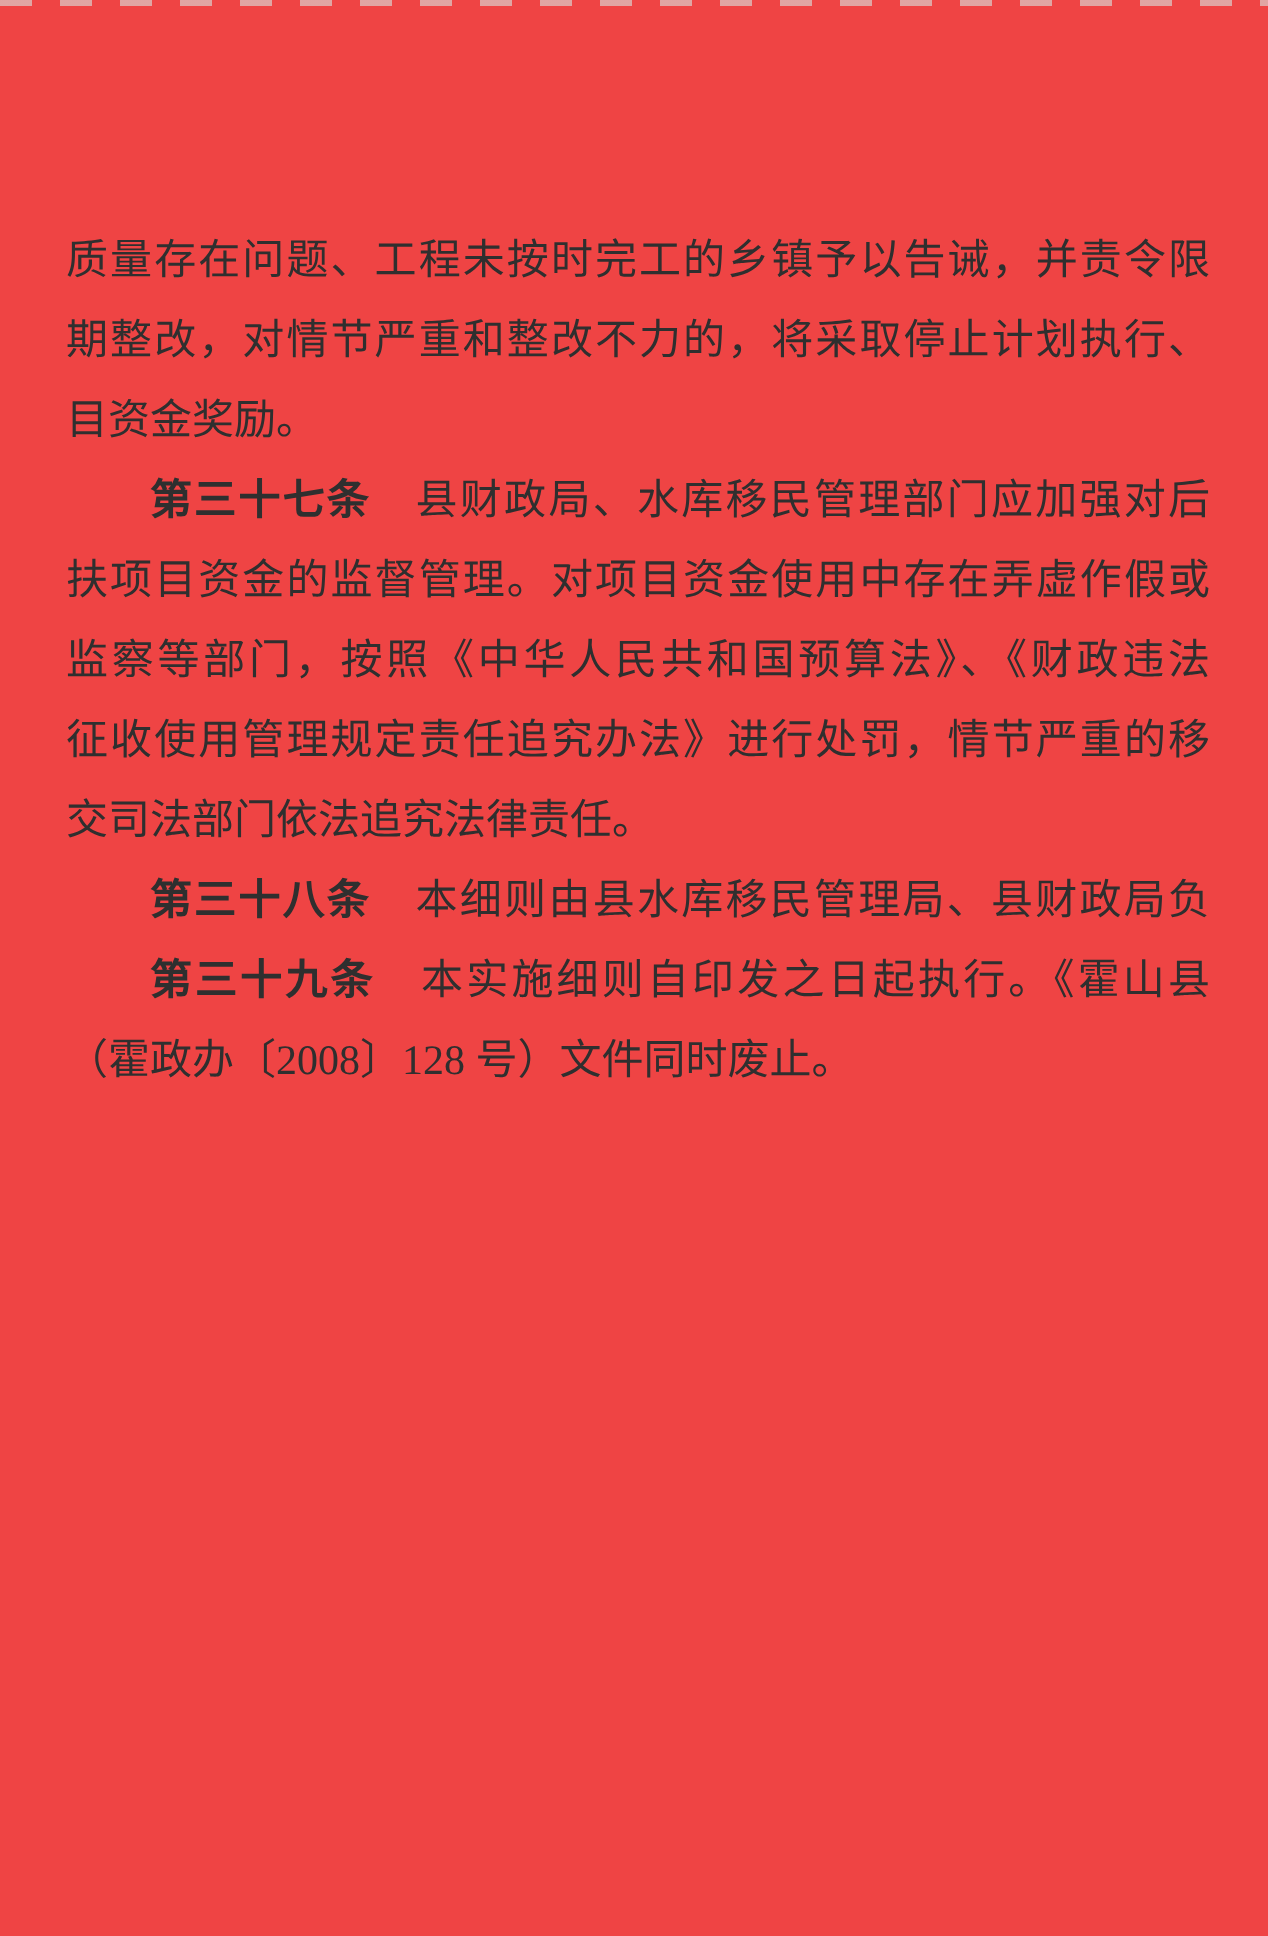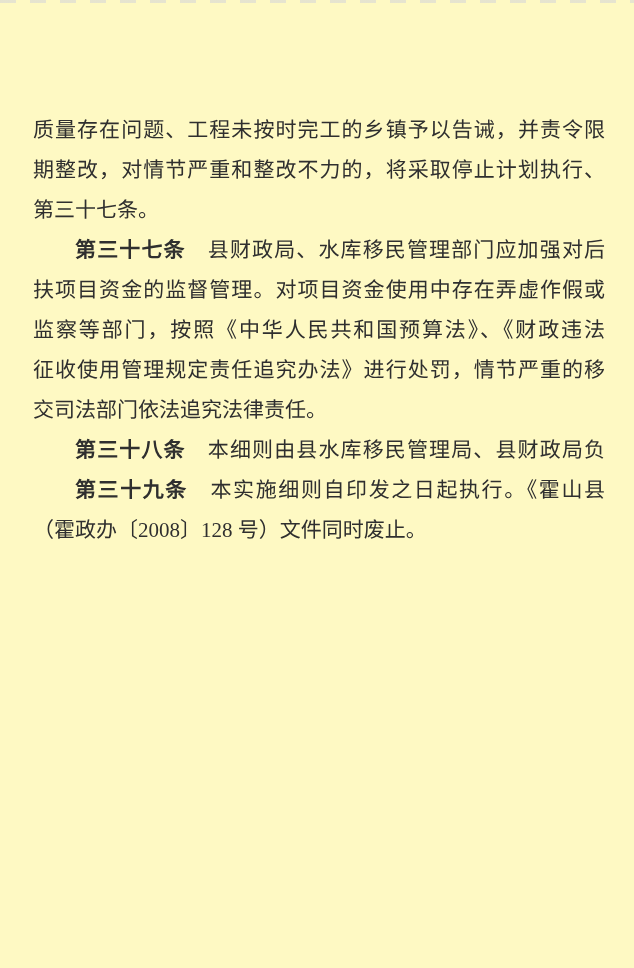--- a/index.html
+++ b/index.html
@@ -4,21 +4,21 @@
 <style>
   html, body {
     margin: 0;
     padding: 0;
     background: #ffffff;
   }
   .page {
     position: relative;
     width: 634px;
     height: 968px;
-    background: #fef9c3;
+    background: #ef4444;
     overflow: hidden;
     font-family: "Liberation Serif", "DejaVu Serif", serif;
   }
   .scan-artifact {
     position: absolute;
     top: 0;
     left: 0;
     width: 100%;
     height: 3px;
     background: repeating-linear-gradient(
@@ -56,21 +56,21 @@
   }
 </style>
 </head>
 <body>
 
 <div class="page">
   <div class="scan-artifact"></div>
   <div class="text-block" id="text-block">
       <div class="line"><span class="line-text">质量存在问题、工程未按时完工的乡镇予以告诫，并责令限</span></div>
       <div class="line"><span class="line-text">期整改，对情节严重和整改不力的，将采取停止计划执行、</span></div>
-      <div class="line last"><span class="line-text">第三十七条。</span></div>
+      <div class="line last"><span class="line-text">目资金奖励。</span></div>
       <div class="line indented"><span class="article">第三十七条</span><span class="gap">　</span><span class="line-text">县财政局、水库移民管理部门应加强对后</span></div>
       <div class="line"><span class="line-text">扶项目资金的监督管理。对项目资金使用中存在弄虚作假或</span></div>
       <div class="line"><span class="line-text">监察等部门，按照《中华人民共和国预算法》、《财政违法</span></div>
       <div class="line"><span class="line-text">征收使用管理规定责任追究办法》进行处罚，情节严重的移</span></div>
       <div class="line last"><span class="line-text">交司法部门依法追究法律责任。</span></div>
       <div class="line indented"><span class="article">第三十八条</span><span class="gap">　</span><span class="line-text">本细则由县水库移民管理局、县财政局负</span></div>
       <div class="line indented"><span class="article">第三十九条</span><span class="gap">　</span><span class="line-text">本实施细则自印发之日起执行。《霍山县</span></div>
       <div class="line last"><span class="line-text">（霍政办〔2008〕128 号）文件同时废止。</span></div>
     </div>
 </div>

